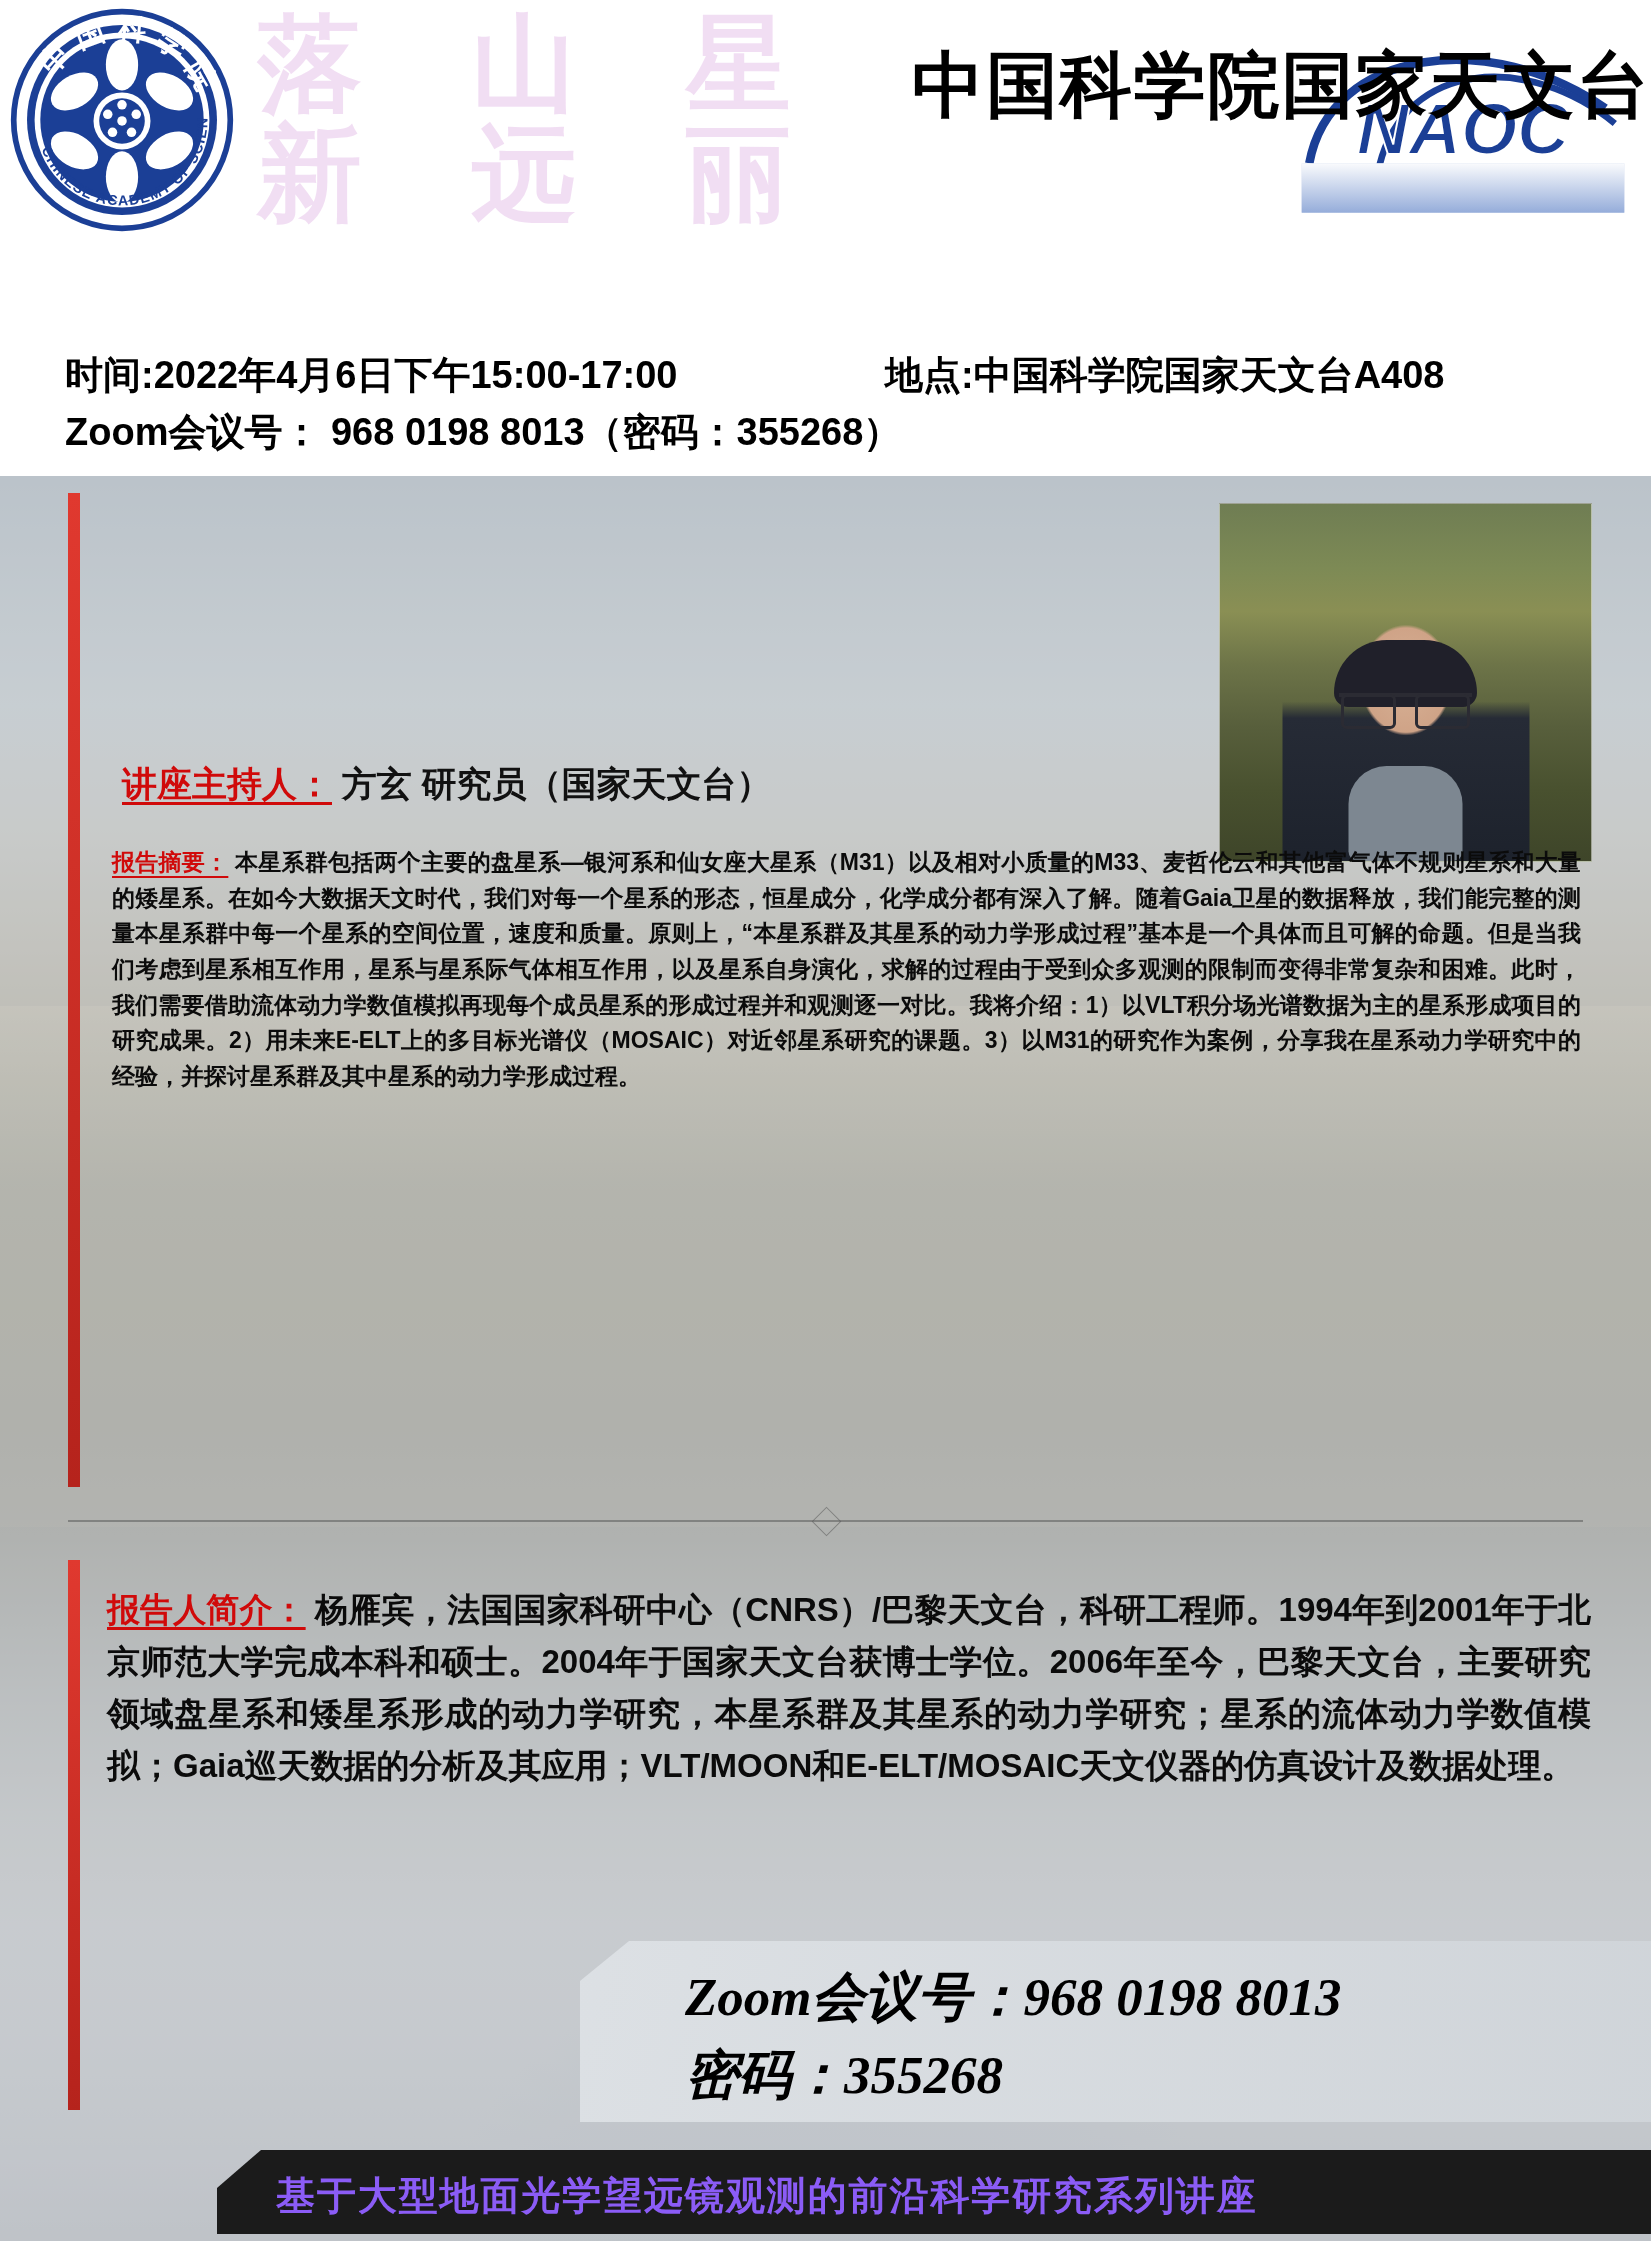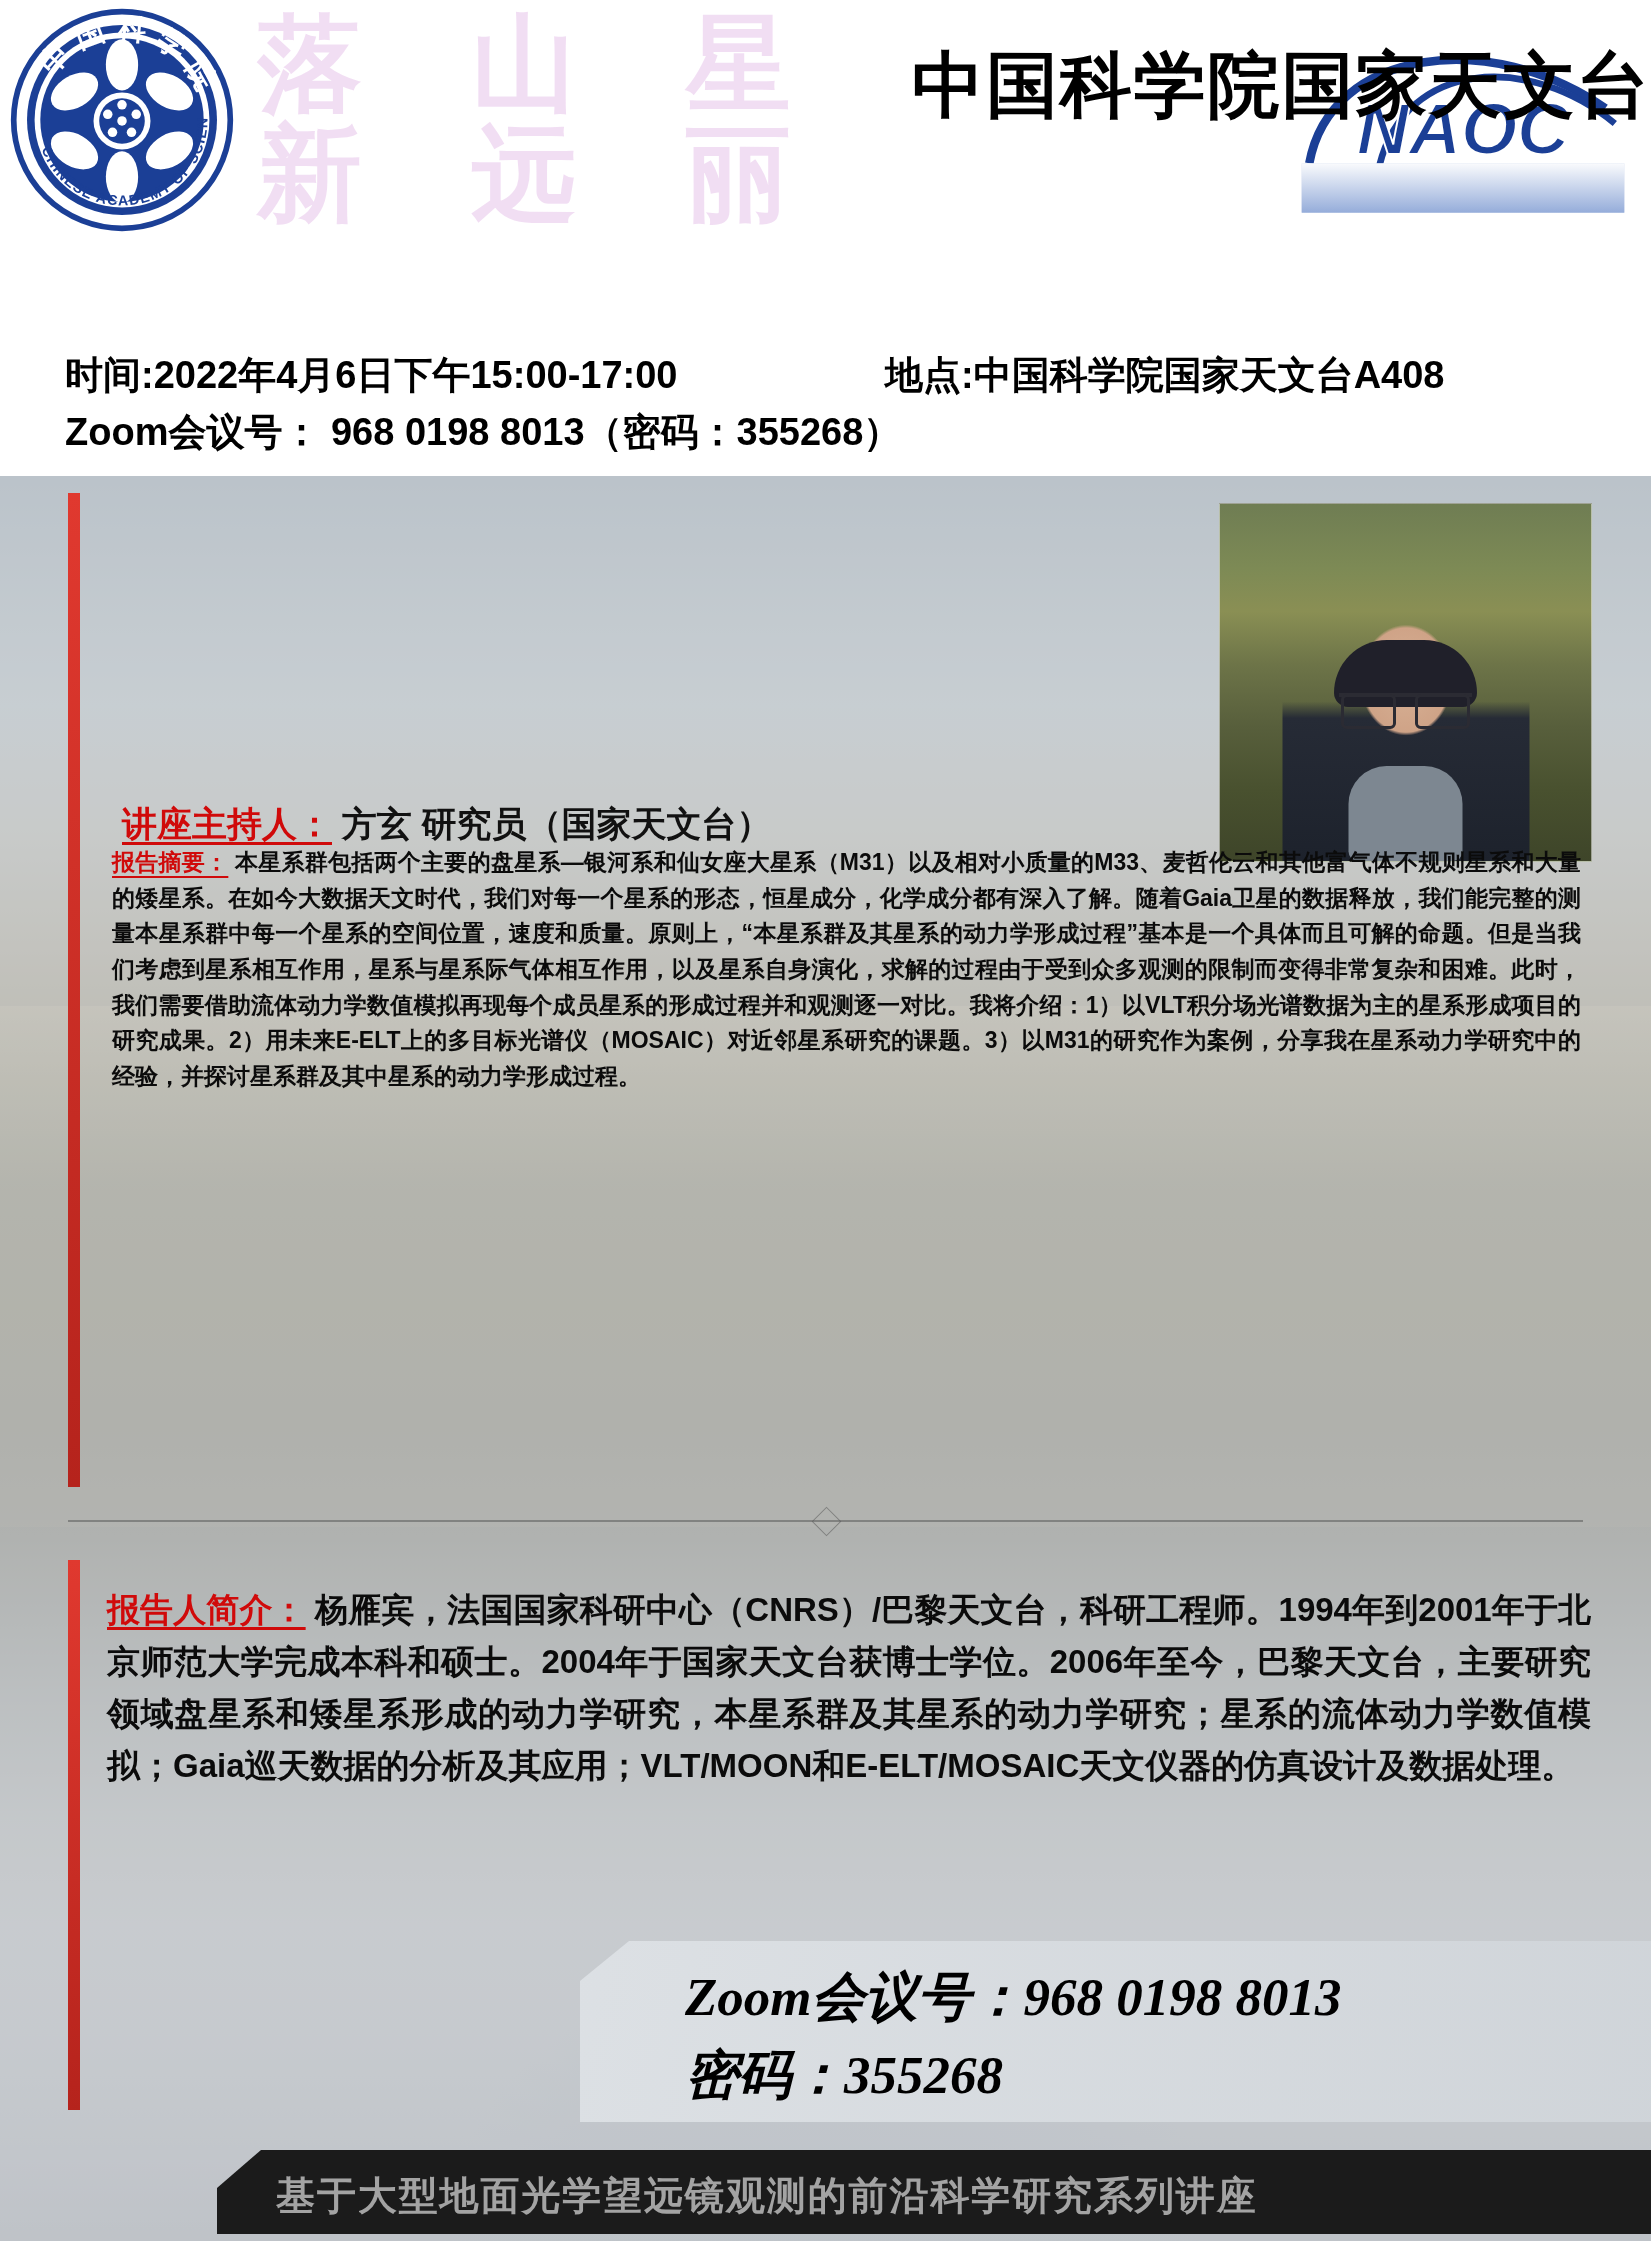--- a/index.html
+++ b/index.html
@@ -303,21 +303,20 @@
     color: #0a0a0a;
     font-weight: 700;
   }
   .row-host {
     position: absolute;
     left: 122px;
     top: 285px;
     font-size: 35px;
     color: #0a0a0a;
     font-weight: 700;
-    margin-top: 40px;
   }
   .row-speaker .value,
   .row-host .value { font-weight: 700; color: #111; }
 
   .abstract {
     position: absolute;
     left: 112px;
     top: 369px;
     width: 1469px;
     font-size: 23px;
@@ -378,21 +377,21 @@
     top: 1674px;
     width: 1434px;
     height: 84px;
     background: #1b1b1b;
     clip-path: polygon(44px 0, 100% 0, 100% 100%, 0 100%, 0 38px);
   }
   .footer-bar span {
     position: absolute;
     left: 59px;
     top: 19px;
-    color: #a3a3a3;
+    color: #8b5cf6;
     font-size: 39px;
     font-weight: 700;
     letter-spacing: 1.9px;
     white-space: nowrap;
   }
 </style>
 </head>
 <body>
 
 <div class="poster">

